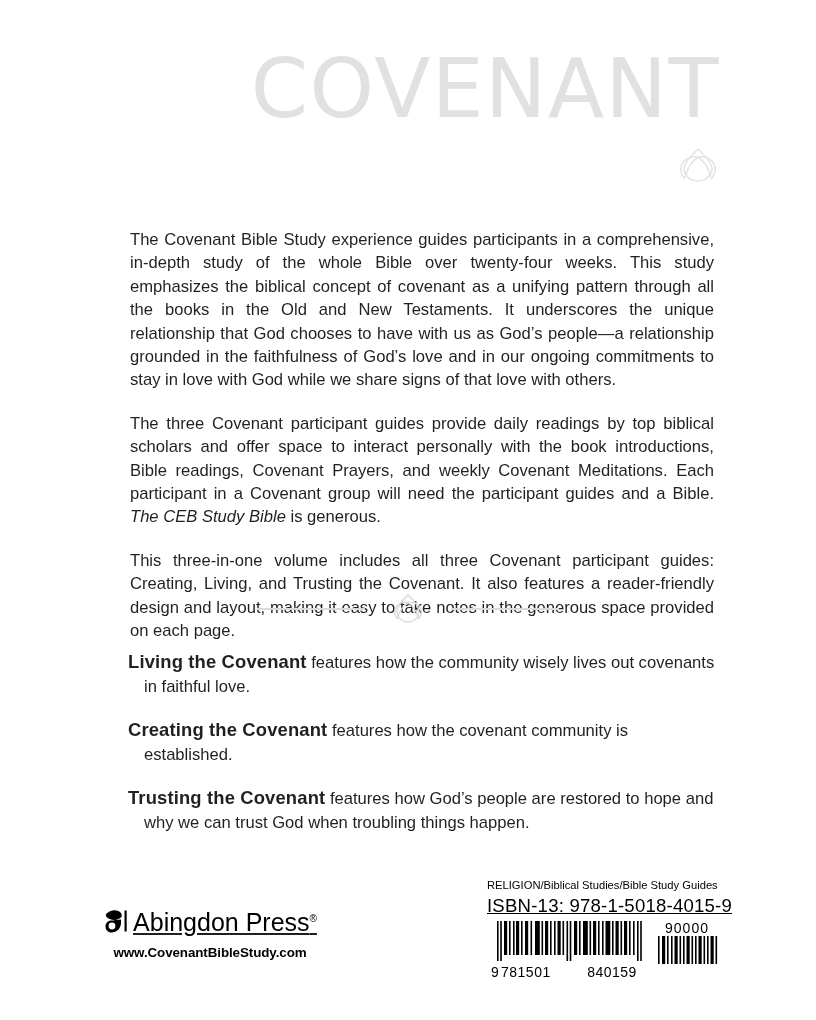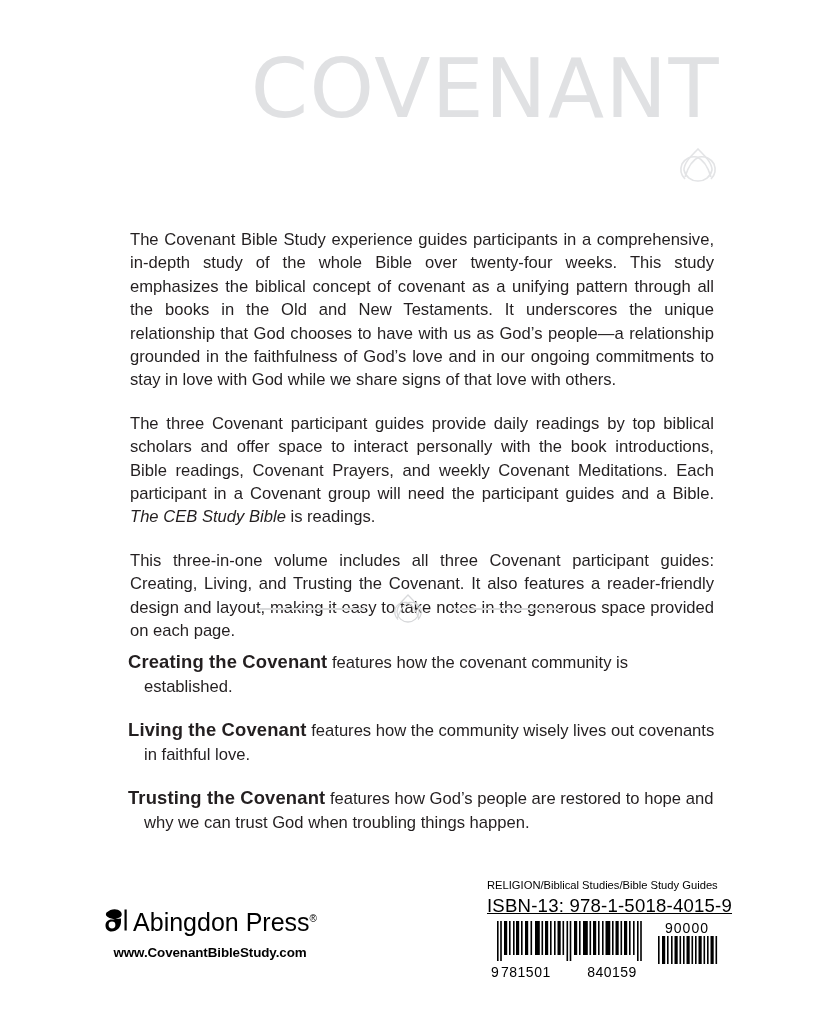--- a/index.html
+++ b/index.html
@@ -132,22 +132,23 @@
   
   .publisher {
     position: absolute;
     left: 95px;
     top: 905px;
     width: 230px;
     text-align: center;
   }
   .publisher-row {
     display: flex;
-    align-items: flex-start;
+    align-items: flex-end;
     justify-content: center;
+    text-decoration: underline;
   }
   .publisher-mark {
     width: 30px;
     height: 30px;
     display: block;
     flex: 0 0 auto;
   }
   .publisher-name {
     font-family: "Liberation Sans", sans-serif;
     font-size: 25px;
@@ -241,44 +242,44 @@
             <path d="M9 33 C12 23 16 16 23 13 A14 14 0 0 1 38 20 A14 14 0 0 1 35 35"></path>
             <path d="M35 33 C32 23 28 16 21 13 A14 14 0 0 0 6 20 A14 14 0 0 0 9 35"></path>
           </g>
         </svg>
       </span>
     </div>
   </div>
 
   <div class="copy">
     <p>The Covenant Bible Study experience guides participants in a comprehensive, in-depth study of the whole Bible over twenty-four weeks. This study emphasizes the biblical concept of covenant as a unifying pattern through all the books in the Old and New Testaments. It underscores the unique relationship that God chooses to have with us as God’s people—a relationship grounded in the faithfulness of God’s love and in our ongoing commitments to stay in love with God while we share signs of that love with others.</p>
-    <p><span>The three Covenant participant guides provide daily readings by top biblical scholars and offer space to interact personally with the book introductions, Bible readings, Covenant Prayers, and weekly Covenant Meditations. Each participant in a Covenant group will need the participant guides and a Bible. </span><em>The CEB Study Bible</em><span> is readings.</span></p>
+    <p><span>The three Covenant participant guides provide daily readings by top biblical scholars and offer space to interact personally with the book introductions, Bible readings, Covenant Prayers, and weekly Covenant Meditations. Each participant in a Covenant group will need the participant guides and a Bible. </span><em>The CEB Study Bible</em><span> is generous.</span></p>
     <p>This three-in-one volume includes all three Covenant participant guides: Creating, Living, and Trusting the Covenant. It also features a reader-friendly design and layout, making it easy to take notes in the generous space provided on each page.</p>
   </div>
 
   <div class="divider">
     <span class="divider-rule"></span>
     <span class="divider-knot">
       <svg viewBox="0 0 34 34" width="34" height="34" aria-hidden="true">
         <g fill="none" stroke="#d7d8da" stroke-width="1.3">
           <path d="M17 3 C23 9 28 14 28 20 A11 11 0 0 1 17 30 A11 11 0 0 1 6 20 C6 14 11 9 17 3 Z"></path>
           <path d="M6.5 26 C9 18 12 13 18 10.5 A11 11 0 0 1 29.5 16 A11 11 0 0 1 27 27.5"></path>
           <path d="M27.5 26 C25 18 22 13 16 10.5 A11 11 0 0 0 4.5 16 A11 11 0 0 0 7 27.5"></path>
         </g>
       </svg>
     </span>
     <span class="divider-rule"></span>
   </div>
 
   <div class="features">
     <div class="feature">
+      <span class="feature-title">Living the Covenant</span><span class="feature-desc"> features how the community wisely lives out covenants in faithful love.</span>
+    </div>
+    <div class="feature">
       <span class="feature-title">Creating the Covenant</span><span class="feature-desc"> features how the covenant community is established.</span>
-    </div>
-    <div class="feature">
-      <span class="feature-title">Living the Covenant</span><span class="feature-desc"> features how the community wisely lives out covenants in faithful love.</span>
     </div>
     <div class="feature">
       <span class="feature-title">Trusting the Covenant</span><span class="feature-desc"> features how God’s people are restored to hope and why we can trust God when troubling things happen.</span>
     </div>
   </div>
 
   <div class="publisher">
     <div class="publisher-row">
       <span class="publisher-mark">
         <svg viewBox="0 0 30 30" width="30" height="30" aria-hidden="true">

